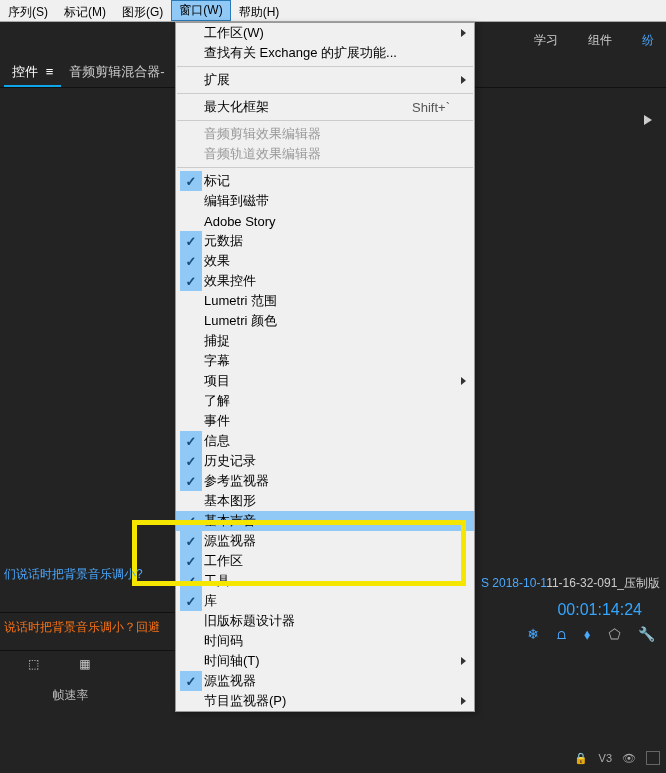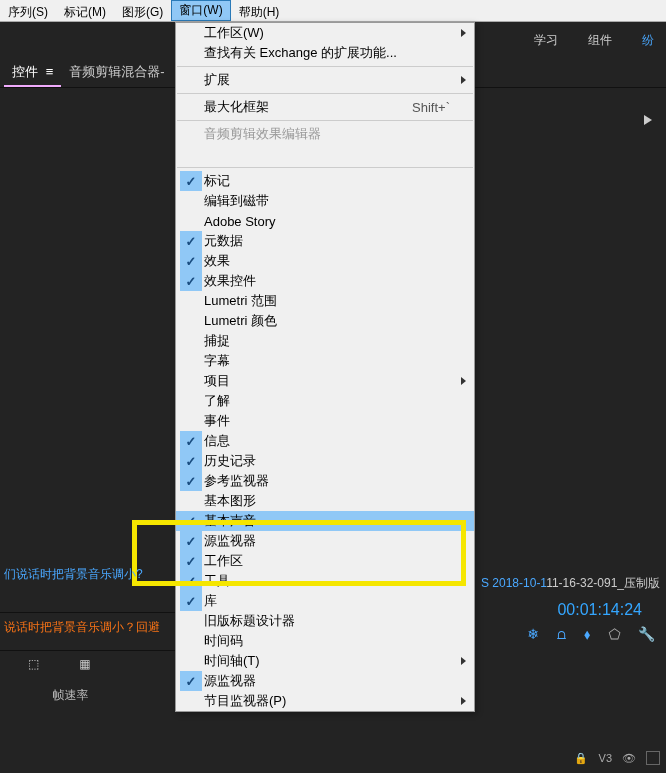--- a/index.html
+++ b/index.html
@@ -5,21 +5,21 @@
   * { box-sizing: border-box; margin: 0; padding: 0; font-family: "Microsoft YaHei", sans-serif; }
   body { width: 666px; height: 773px; background: #232323; color: #ccc; overflow: hidden; position: relative; }
   .menubar { display: flex; background: #f0f0f0; border-bottom: 1px solid #aaa; height: 22px; font-size: 12px; color: #000; }
   .menubar-item { padding: 4px 8px; cursor: default; }
   .menubar-item.active { background: #90c8f6; border: 1px solid #2a7ab8; padding: 1px 7px; }
   .toolbar-top { display: flex; justify-content: flex-end; padding: 10px 12px 6px 0; gap: 30px; font-size: 12px; }
   .toolbar-top span { color: #ccc; }
   .toolbar-top span.blue { color: #4aa8ff; }
   .panel-tabs { display: flex; font-size: 13px; padding: 4px 0 0 4px; border-bottom: 1px solid #111; }
   .panel-tab { padding: 4px 8px; color: #ccc; }
-  .panel-tab.active { border-bottom: 2px solid #f0abfc; color: #fff; }
+  .panel-tab.active { border-bottom: 2px solid #0ea5e9; color: #fff; }
   .menu-icon { margin-left: 4px; }
   .play-triangle { position: absolute; right: 14px; top: 115px; width: 0; height: 0; border-left: 8px solid #ccc; border-top: 5px solid transparent; border-bottom: 5px solid transparent; }
   .dropdown { position: absolute; left: 175px; top: 22px; width: 300px; background: #f0f0f0; border: 1px solid #999; font-size: 13px; color: #000; box-shadow: 2px 2px 6px rgba(0,0,0,0.3); }
   .dd-row { display: flex; align-items: center; height: 20px; padding: 0 24px 0 4px; position: relative; }
   .dd-row.sub::after { content: ""; position: absolute; right: 8px; top: 50%; transform: translateY(-50%); border-left: 5px solid #333; border-top: 4px solid transparent; border-bottom: 4px solid transparent; }
   .dd-row.highlighted { background: #90c8f6; }
   .dd-row.disabled { color: #999; }
   .dd-check { width: 22px; height: 20px; display: flex; align-items: center; justify-content: center; margin-right: 2px; }
   .dd-check.checked { background: #90c8f6; color: #1a4d80; font-weight: bold; }
   .dd-sep { height: 1px; background: #ccc; margin: 3px 1px; }
@@ -88,20 +88,21 @@
       <div class="dd-text">最大化框架</div>
       <div class="dd-accel">Shift+`</div>
     </div>
     <div class="dd-sep"></div>
     <div class="dd-row disabled">
       <div class="dd-check"></div>
       <div class="dd-text">音频剪辑效果编辑器</div>
     </div>
     <div class="dd-row disabled">
       <div class="dd-check"></div>
+      <div class="dd-text">音频轨道效果编辑器</div>
     </div>
     <div class="dd-sep"></div>
     <div class="dd-row">
       <div class="dd-check checked">✓</div>
       <div class="dd-text">标记</div>
     </div>
     <div class="dd-row">
       <div class="dd-check"></div>
       <div class="dd-text">编辑到磁带</div>
     </div>

